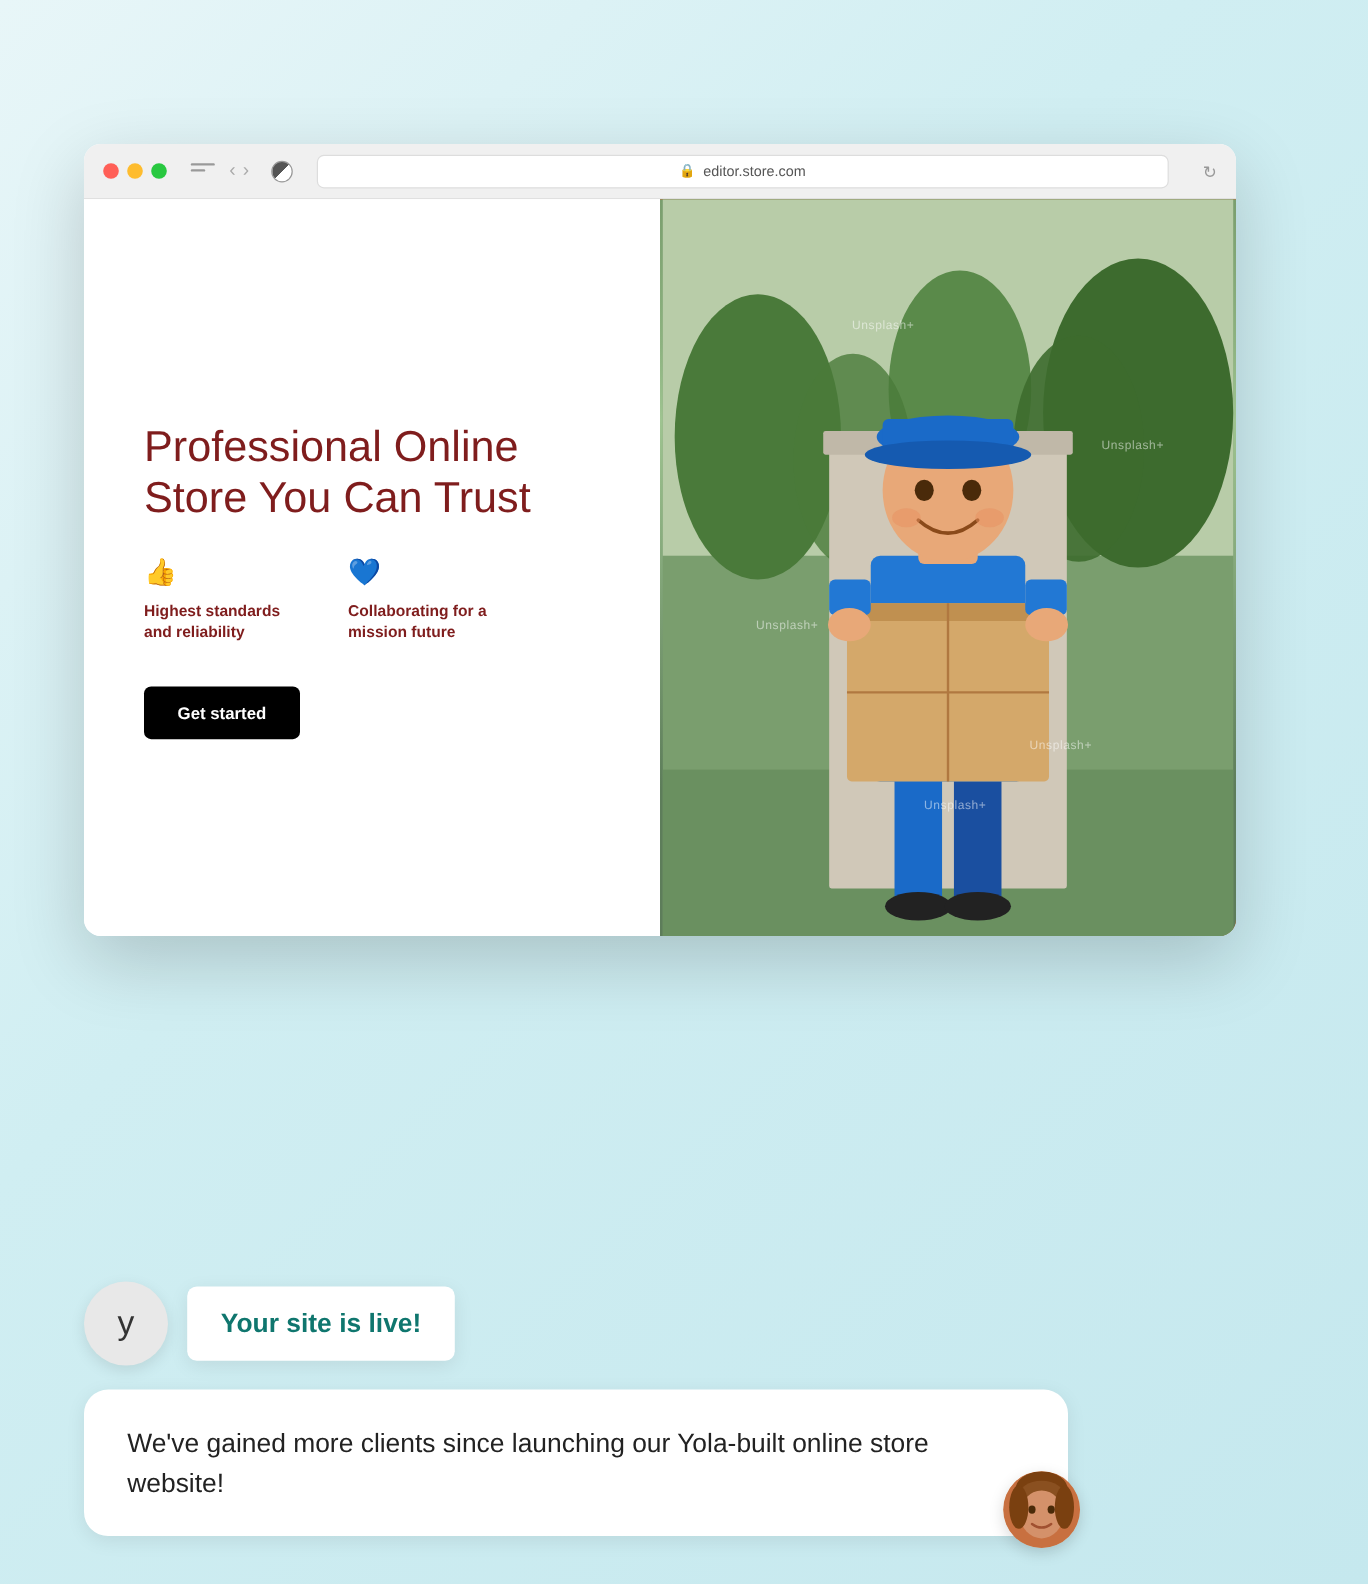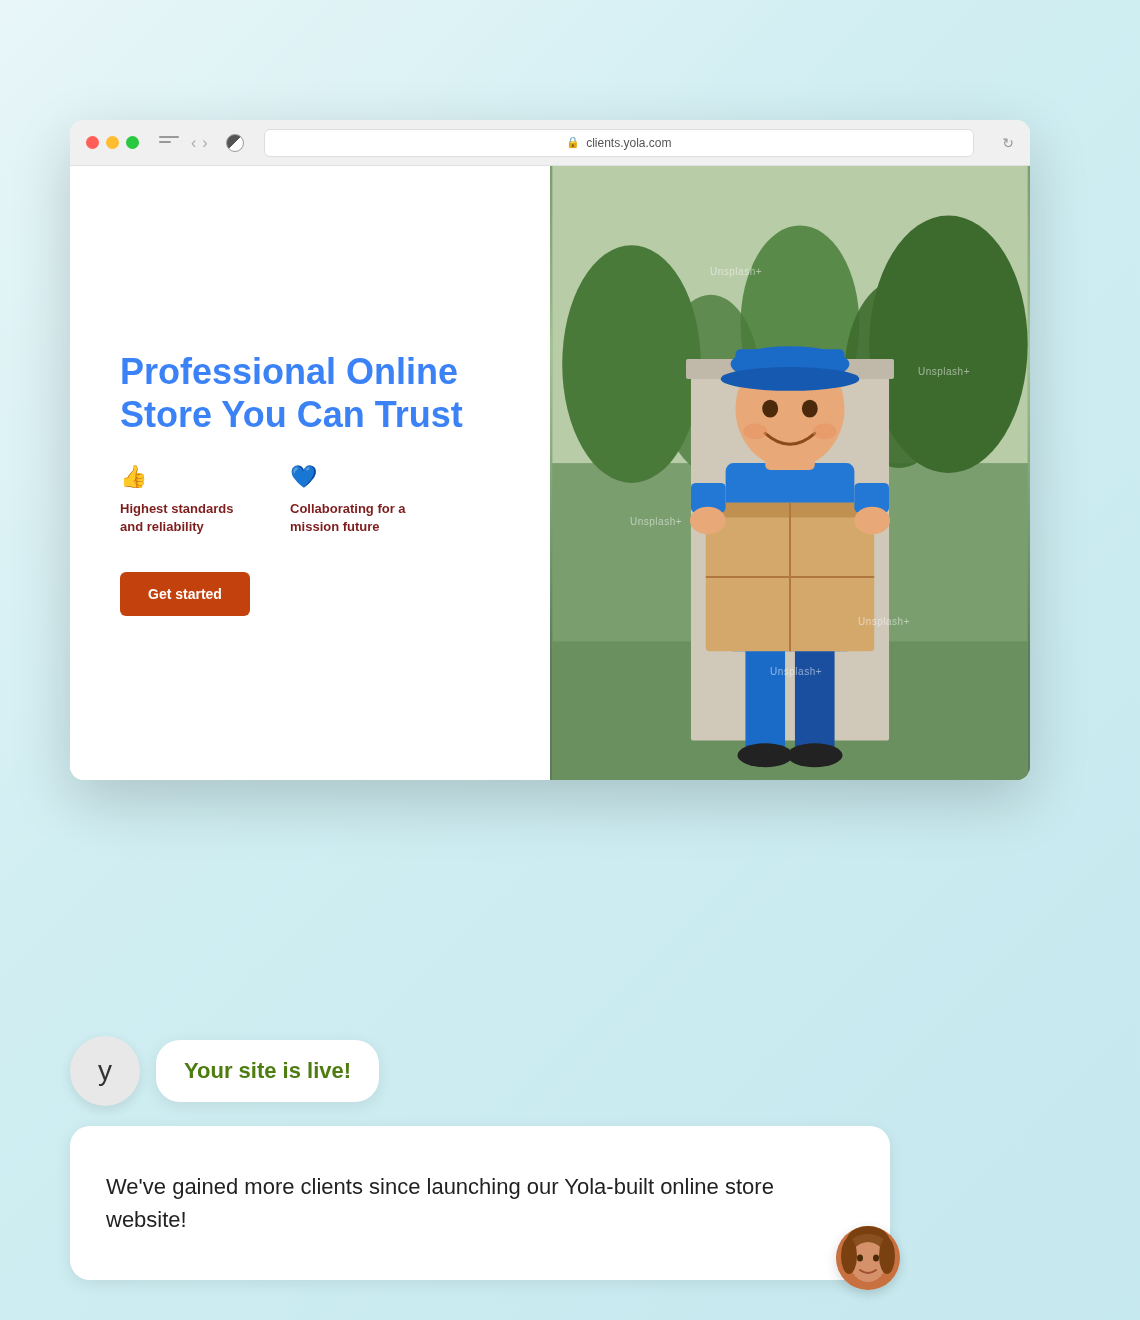--- a/index.html
+++ b/index.html
@@ -128,22 +128,22 @@
       width: 480px;
       background: #fff;
       padding: 60px 50px 40px 50px;
       display: flex;
       flex-direction: column;
       justify-content: center;
     }
 
     .hero-title {
       font-size: 36px;
-      font-weight: 700;
-      color: #3b82f6;
+      font-weight: 400;
+      color: #7f1d1d;
       line-height: 1.2;
       margin-bottom: 28px;
     }
 
     .hero-description {
       font-size: 13px;
       color: #888;
       line-height: 1.6;
       margin-bottom: 32px;
       max-width: 300px;
@@ -170,21 +170,21 @@
 
     .feature-label {
       font-size: 13px;
       font-weight: 700;
       color: #7f1d1d;
       max-width: 130px;
       line-height: 1.4;
     }
 
     .get-started-btn {
-      background: #c2410c;
+      background: #000000;
       color: #fff;
       border: none;
       border-radius: 6px;
       padding: 14px 28px;
       font-size: 14px;
       font-weight: 600;
       cursor: pointer;
       width: fit-content;
     }
 
@@ -241,32 +241,32 @@
       justify-content: center;
       font-size: 28px;
       font-weight: 300;
       color: #333;
       flex-shrink: 0;
       box-shadow: 0 4px 12px rgba(0,0,0,0.1);
     }
 
     .chat-bubble-live {
       background: #fff;
-      border-radius: 24px;
+      border-radius: 8px;
       padding: 18px 28px;
       font-size: 22px;
       font-weight: 600;
-      color: #4d7c0f;
+      color: #0f766e;
       box-shadow: 0 4px 16px rgba(0,0,0,0.08);
     }
 
     .chat-bubble-testimonial {
       background: #fff;
       border-radius: 20px;
-      padding: 44px 36px;
+      padding: 28px 36px;
       font-size: 22px;
       font-weight: 500;
       color: #222;
       line-height: 1.5;
       box-shadow: 0 4px 16px rgba(0,0,0,0.08);
       position: relative;
       margin-right: 80px;
     }
 
     .user-avatar {
@@ -299,21 +299,21 @@
       <span></span>
         <span></span>
     </div>
     <div class="nav-arrows">
       <span>‹</span>
       <span>›</span>
     </div>
     <div class="brightness-icon"></div>
     <div class="address-bar">
       <span class="lock-icon">🔒</span>
-      <span>clients.yola.com</span>
+      <span>editor.store.com</span>
     </div>
     <span class="reload-icon">↻</span>
   </div>
 
   <div class="website-content">
 
     <div class="left-panel">
       <h1 class="hero-title">Professional Online Store You Can Trust</h1>
 
       <div class="features-row">

